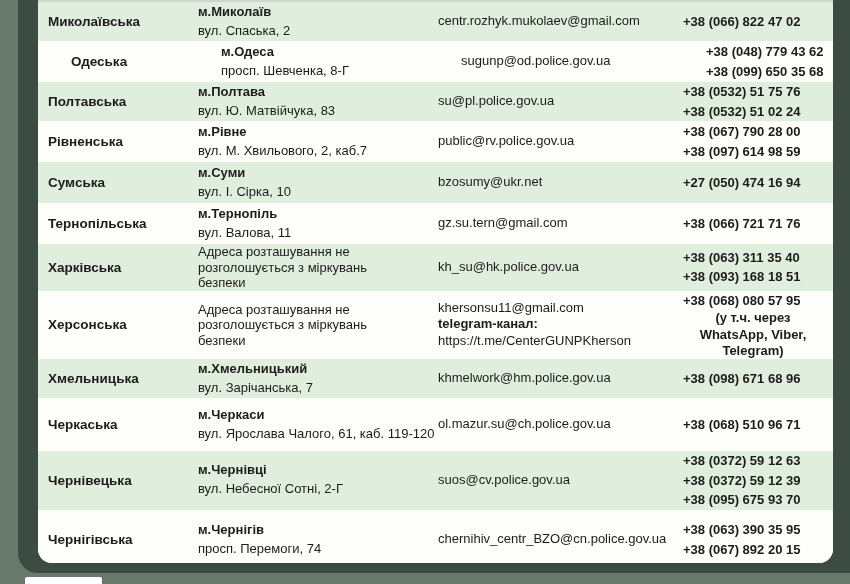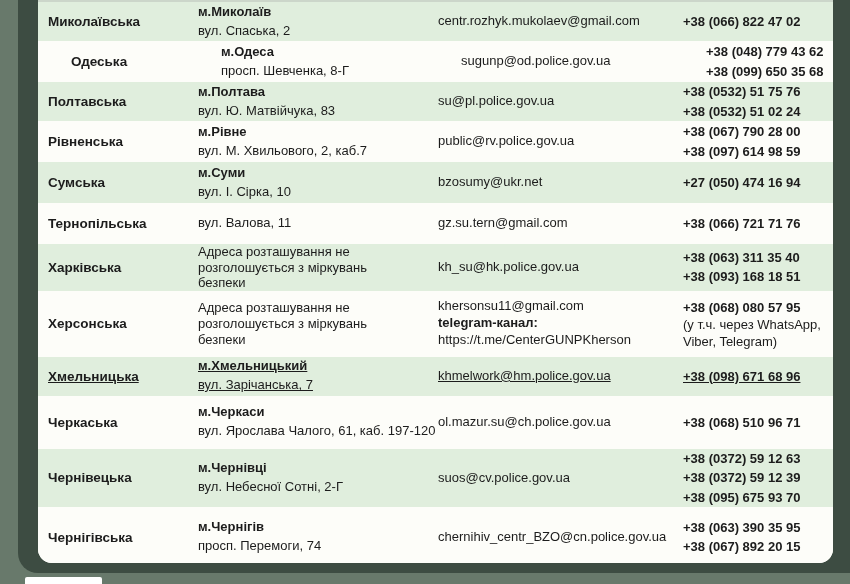--- a/index.html
+++ b/index.html
@@ -30,21 +30,21 @@
   .row.white{background:#fdfdf9;}
   .cell{font-size:13px;line-height:1.3;}
   .region{font-weight:700;font-size:13.5px;}
   .city{font-weight:700;margin-bottom:2px;}
   .street{line-height:1.3;}
   .note{line-height:1.2;padding-right:30px;}
   .email-cell{padding-right:14px;overflow-wrap:anywhere;}
   .tg-label{font-weight:700;}
   .phones-cell{font-weight:700;}
   .phone-line{white-space:nowrap;line-height:1.5;}
-  .phone-note{font-weight:400;line-height:1.25;}
+  .phone-note{font-weight:700;line-height:1.25;text-align:center;}
   .below-box{
     position:absolute;left:25px;top:577px;width:77px;height:20px;
     background:#ffffff;border-radius:2px 2px 0 0;
   }
 </style>
 </head>
 <body>
 
 <div class="card-shadow"></div>
 
@@ -129,20 +129,21 @@
 
     </div>
     <div class="cell phones-cell">
           <div class="phone-line">+27 (050) 474 16 94</div>
         </div>
   </div>
 
   <div class="row white" style="min-height: 41px;">
     <div class="cell region">Тернопільська</div>
     <div class="cell address-cell">
+      <div class="city">м.Тернопіль</div>
       <div class="street">вул. Валова, 11</div>
 
     </div>
     <div class="cell email-cell">
       <div class="email">gz.su.tern@gmail.com</div>
 
     </div>
     <div class="cell phones-cell">
           <div class="phone-line">+38 (066) 721 71 76</div>
         </div>
@@ -174,41 +175,41 @@
       <div class="email">khersonsu11@gmail.com</div>
       <div class="tg-label">telegram-канал:</div>
       <div class="tg-url">https://t.me/CenterGUNPKherson</div>
     </div>
     <div class="cell phones-cell">
           <div class="phone-line">+38 (068) 080 57 95</div>
           <div class="phone-note">(у т.ч. через WhatsApp, Viber, Telegram)</div>
         </div>
   </div>
 
-  <div class="row green" style="min-height: 39px; text-decoration: underline;">
+  <div class="row green" style="min-height: 39px;">
     <div class="cell region">Хмельницька</div>
     <div class="cell address-cell">
       <div class="city">м.Хмельницький</div>
       <div class="street">вул. Зарічанська, 7</div>
 
     </div>
     <div class="cell email-cell">
       <div class="email">khmelwork@hm.police.gov.ua</div>
 
     </div>
     <div class="cell phones-cell">
           <div class="phone-line">+38 (098) 671 68 96</div>
         </div>
   </div>
 
   <div class="row white" style="min-height: 53px; border-radius: 24px;">
     <div class="cell region">Черкаська</div>
     <div class="cell address-cell">
       <div class="city">м.Черкаси</div>
-      <div class="street">вул. Ярослава Чалого, 61, каб. 197-120</div>
+      <div class="street">вул. Ярослава Чалого, 61, каб. 119-120</div>
 
     </div>
     <div class="cell email-cell">
       <div class="email">ol.mazur.su@ch.police.gov.ua</div>
 
     </div>
     <div class="cell phones-cell">
           <div class="phone-line">+38 (068) 510 96 71</div>
         </div>
   </div>

